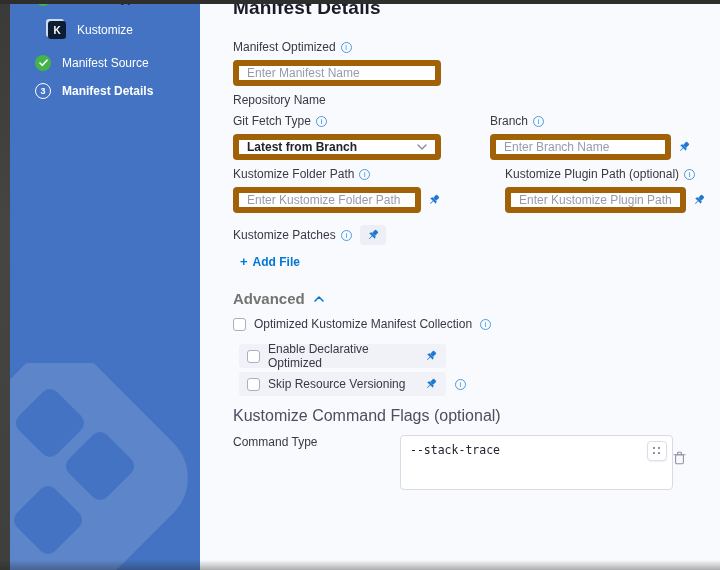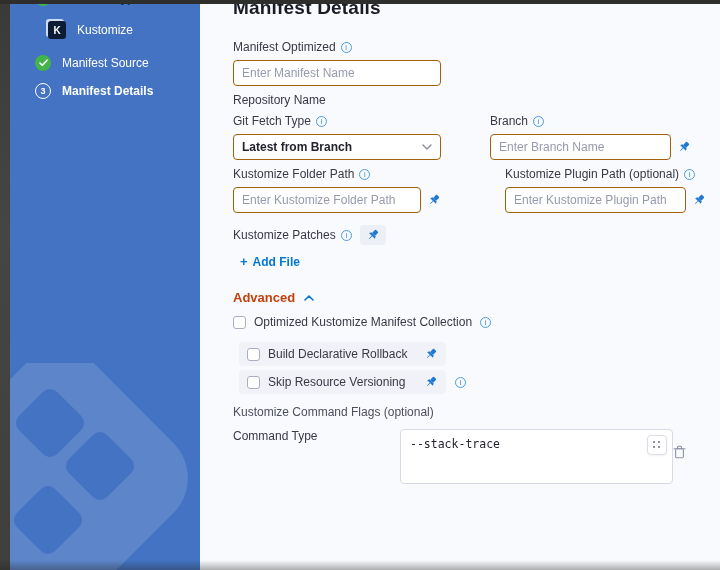--- a/index.html
+++ b/index.html
@@ -26,49 +26,49 @@
   .step.src { top:55px; }
   .step.cur { top:83px; font-weight:bold; }
   .kicon { width:18px; height:18px; background:#0b1c33; border-radius:3px; color:#fff; font-size:10px; font-weight:bold; display:flex; align-items:center; justify-content:center; box-shadow:-2px -2px 0 rgba(230,238,248,0.85); }
 
   
   .content { position:absolute; left:200px; top:0; width:520px; height:570px; background:#f9fafd; padding:0 20px 0 33px; z-index:20; }
   h1 { font-size:19px; line-height:22px; font-weight:bold; color:#1b1b28; margin-top:-3px; letter-spacing:.2px; }
 
   .label { display:flex; align-items:center; gap:5px; font-size:12px; color:#383945; margin-bottom:6px; white-space:nowrap; }
   .info { width:11px; height:11px; border-radius:50%; border:1px solid #4a9be0; color:#2b8ae0; font-size:7.5px; line-height:9px; text-align:center; font-style:normal; flex:0 0 11px; }
-  .input, .select { height:26px; background:#fff; border:1px solid #a16207; border-radius:4px; font-size:12px; padding:0 8px; color:#23232e; font-family:"Liberation Sans",sans-serif; width:100%; }
+  .input, .select { height:26px; background:#fff; border:6px solid #a16207; border-radius:4px; font-size:12px; padding:0 8px; color:#23232e; font-family:"Liberation Sans",sans-serif; width:100%; }
   .input::placeholder { color:#979aae; }
   .select { display:flex; align-items:center; justify-content:space-between; font-weight:bold; cursor:pointer; }
   .pinrow { display:flex; align-items:center; gap:6px; }
   .pin { flex:0 0 14px; height:14px; cursor:pointer; }
   .pinbtn { background:#edeff7; border:none; border-radius:4px; width:26px; height:20px; display:flex; align-items:center; justify-content:center; cursor:pointer; }
 
   .f-mi { margin-top:21px; width:208px; }
   .f-repo { margin-top:7px; width:222px; }
   .row2col { display:flex; margin-top:7px; }
   .col-l { width:208px; }
   .col-r { width:201px; margin-left:49px; }
 
   .patches-head { margin-top:12px; display:flex; align-items:center; gap:8px; }
   .patches-head .label { margin-bottom:0; }
   .addfile { margin-top:9px; margin-left:7px; color:#0278d5; font-size:12px; font-weight:bold; display:inline-flex; gap:5px; align-items:center; cursor:pointer; }
   .addfile .plus { font-size:13px; }
 
   .adv-head { margin-top:20px; display:flex; align-items:center; gap:9px; cursor:pointer; }
-  .adv-title { font-size:13px; font-weight:bold; color:#c2410c; }
+  .adv-title { font-size:15px; font-weight:bold; color:#737373; }
 
   .chk { width:13px; height:13px; background:#fff; border:1px solid #adaec2; border-radius:3px; flex:0 0 13px; cursor:pointer; }
   .chkrow { margin-top:10px; display:flex; align-items:center; gap:8px; font-size:12px; color:#383945; }
   .graybox { margin-left:6px; width:207px; height:24px; background:#f1f2f8; border-radius:4px; display:flex; align-items:center; gap:8px; padding:0 8px; font-size:12px; color:#383945; }
   .graybox .pin { margin-left:auto; }
   .box1 { margin-top:13px; }
   .boxrow2 { margin-top:4px; display:flex; align-items:center; gap:9px; }
 
-  .flags-label { margin-top:11px; font-size:12px; color:#4d4e5f; }
+  .flags-label { margin-top:11px; font-size:16px; color:#4d4e5f; }
   .flagsrow { margin-top:10px; display:flex; }
   .cmdcol { width:150px; }
   .flagcol { margin-left:17px; width:290px; }
   .flagcol .label { margin-bottom:4px; }
   .ta-wrap { display:flex; align-items:flex-start; }
   .ta-box { position:relative; width:273px; }
   textarea.flagta { width:273px; height:55px; resize:none; background:#fff; border:1px solid #d9dae6; border-radius:4px; font-family:"DejaVu Sans Mono", monospace; font-size:11.5px; color:#23232e; padding:7px 9px; }
   .expandbtn { position:absolute; top:6px; right:6px; width:20px; height:20px; background:#fff; border:1px solid #dcdde8; border-radius:4px; display:flex; align-items:center; justify-content:center; cursor:pointer; box-shadow:0 1px 2px rgba(0,0,0,.06); }
   .dots4 { width:8px; height:8px; display:grid; grid-template-columns:2px 2px; grid-template-rows:2px 2px; gap:3px; }
   .dots4 i { background:#6d6e80; border-radius:1px; }
@@ -239,21 +239,21 @@
     </div>
 
     <div class="chkrow">
       <span class="chk"></span>
       <span>Optimized Kustomize Manifest Collection</span>
       <span class="info">i</span>
     </div>
 
     <div class="graybox box1">
       <span class="chk"></span>
-      <span>Build Declarative Rollback</span>
+      <span>Enable Declarative Optimized</span>
       <svg class="pin" viewBox="0 0 16 16" width="13" height="13">
           <g fill="#1f78d1" transform="rotate(45 8 8)">
             <rect x="5.6" y="1.5" width="4.8" height="5.5" rx="1"></rect>
             <path d="M4.6 7 h6.8 l1.2 2.6 H3.4 z"></path>
             <rect x="7.65" y="9.6" width="0.8" height="4.6" rx="0.4"></rect>
           </g>
         </svg>
     </div>
 
     <div class="boxrow2">

